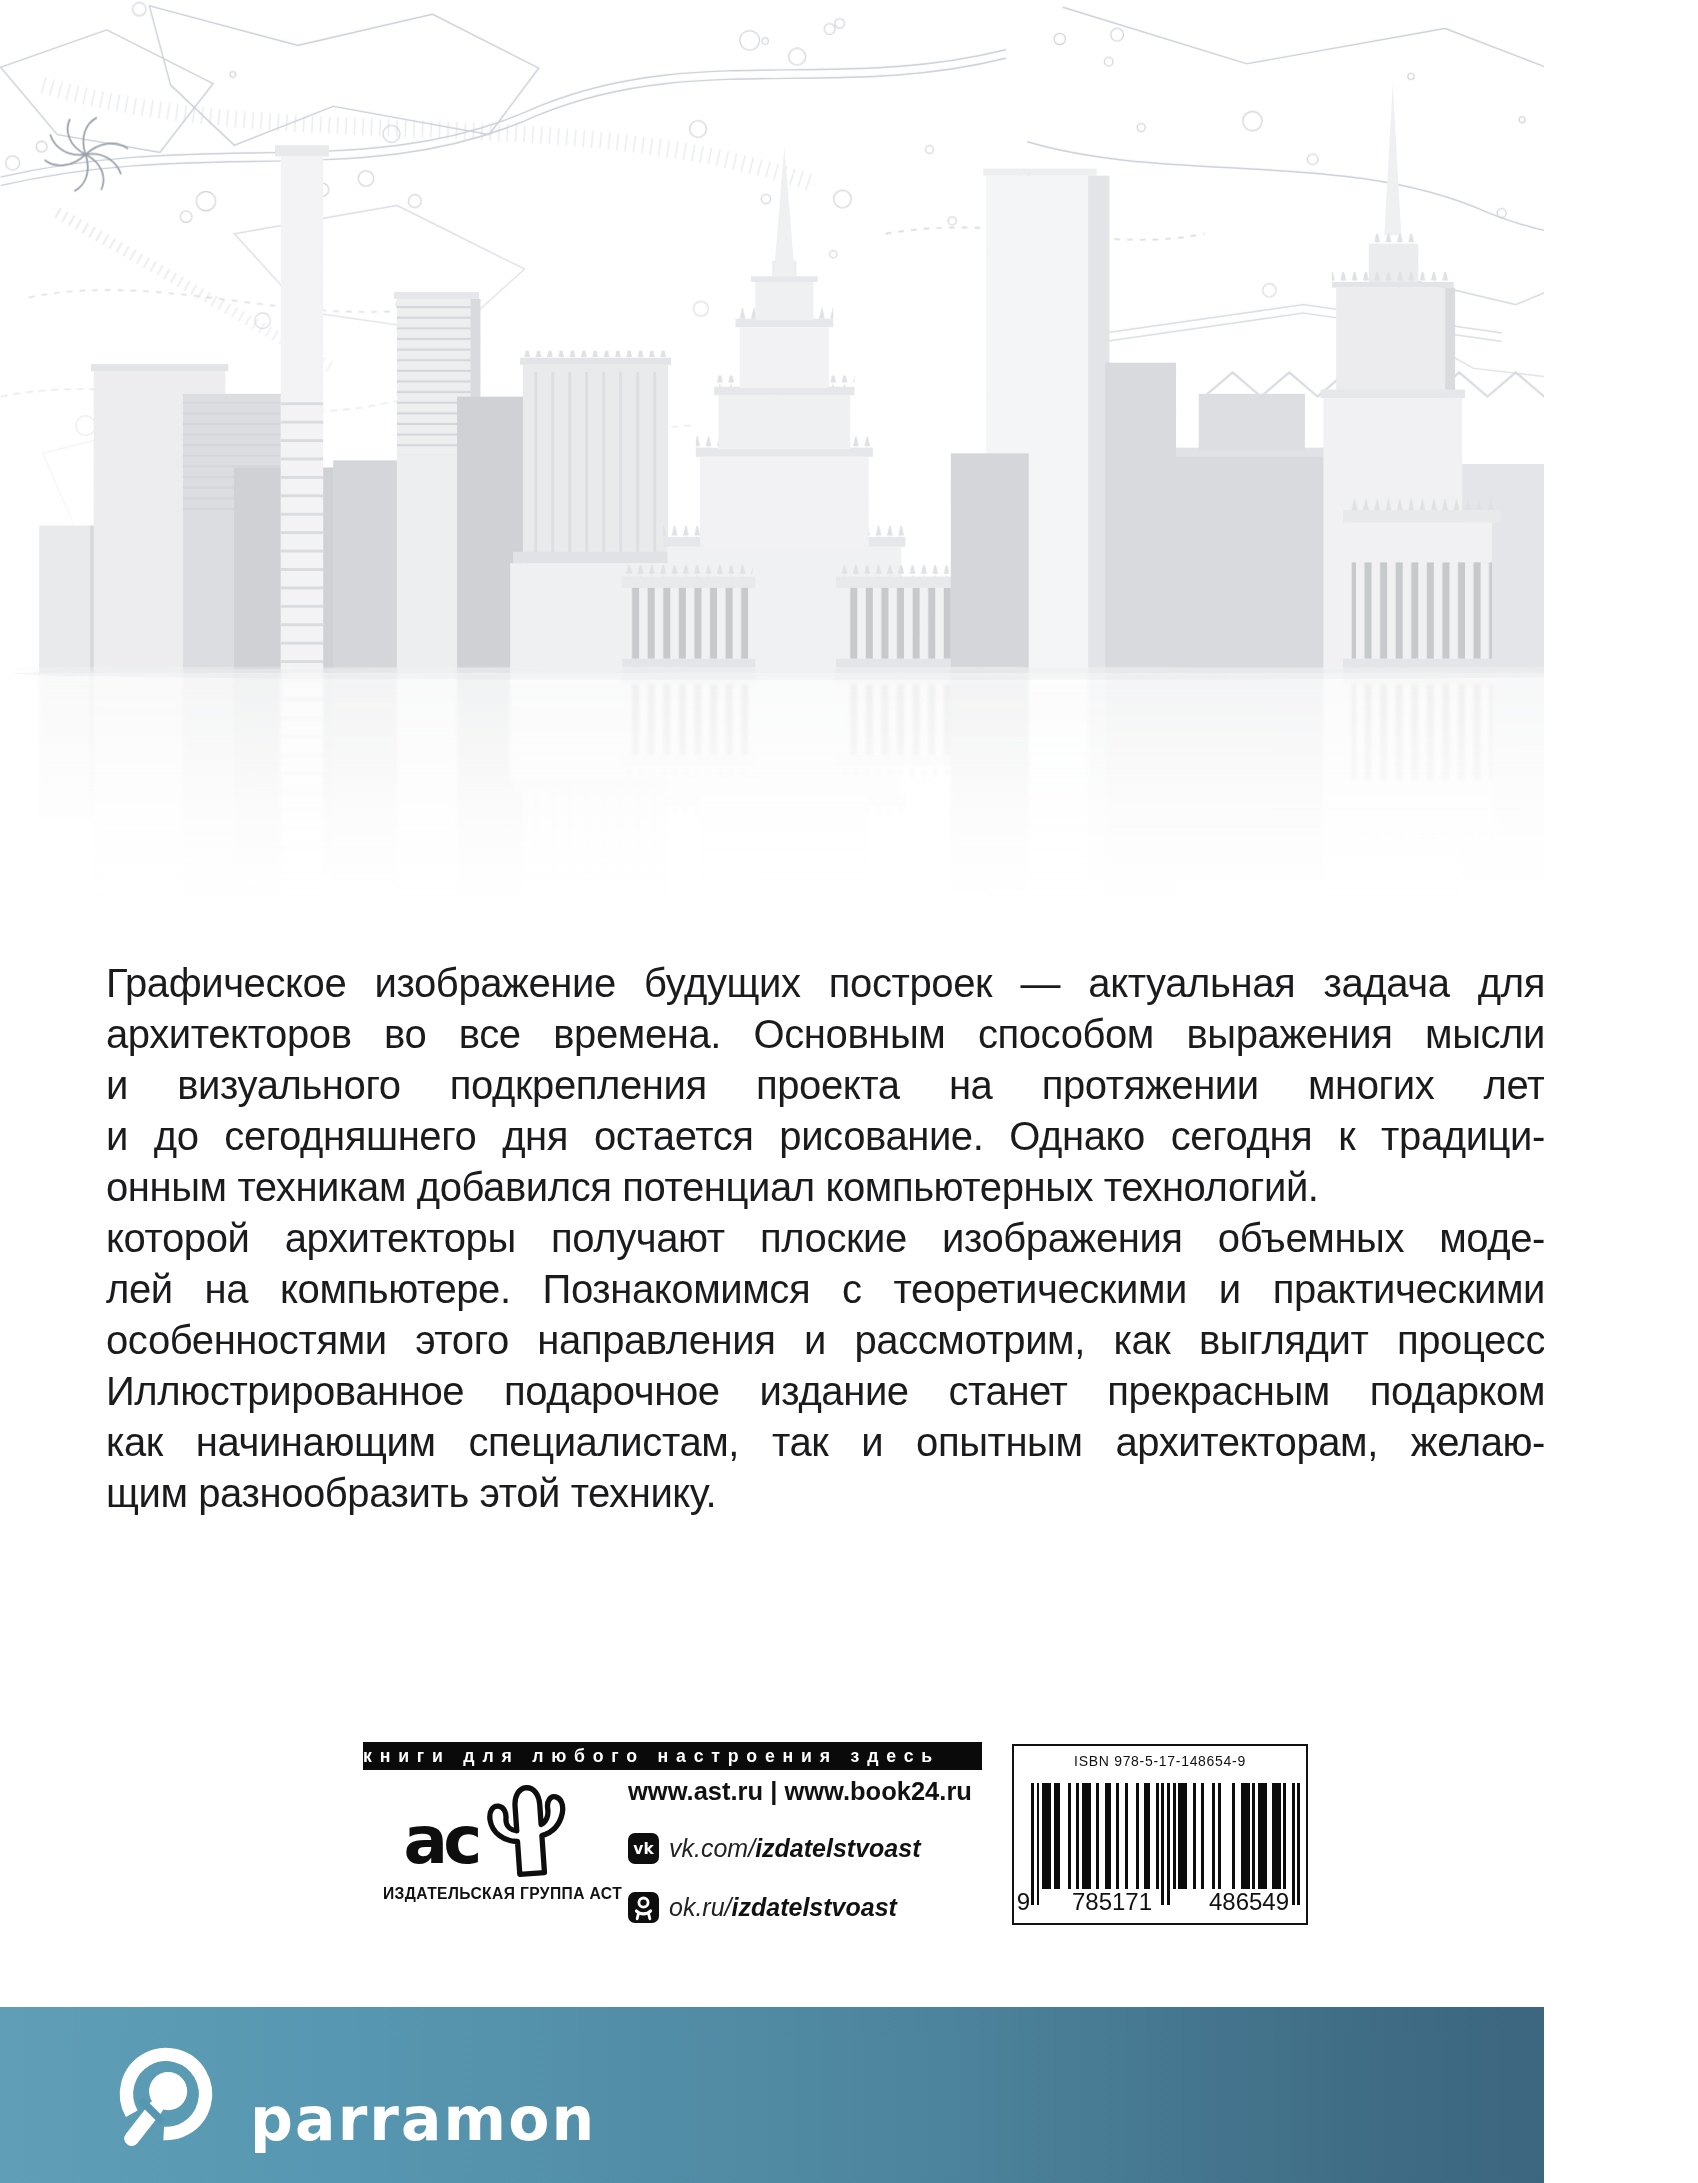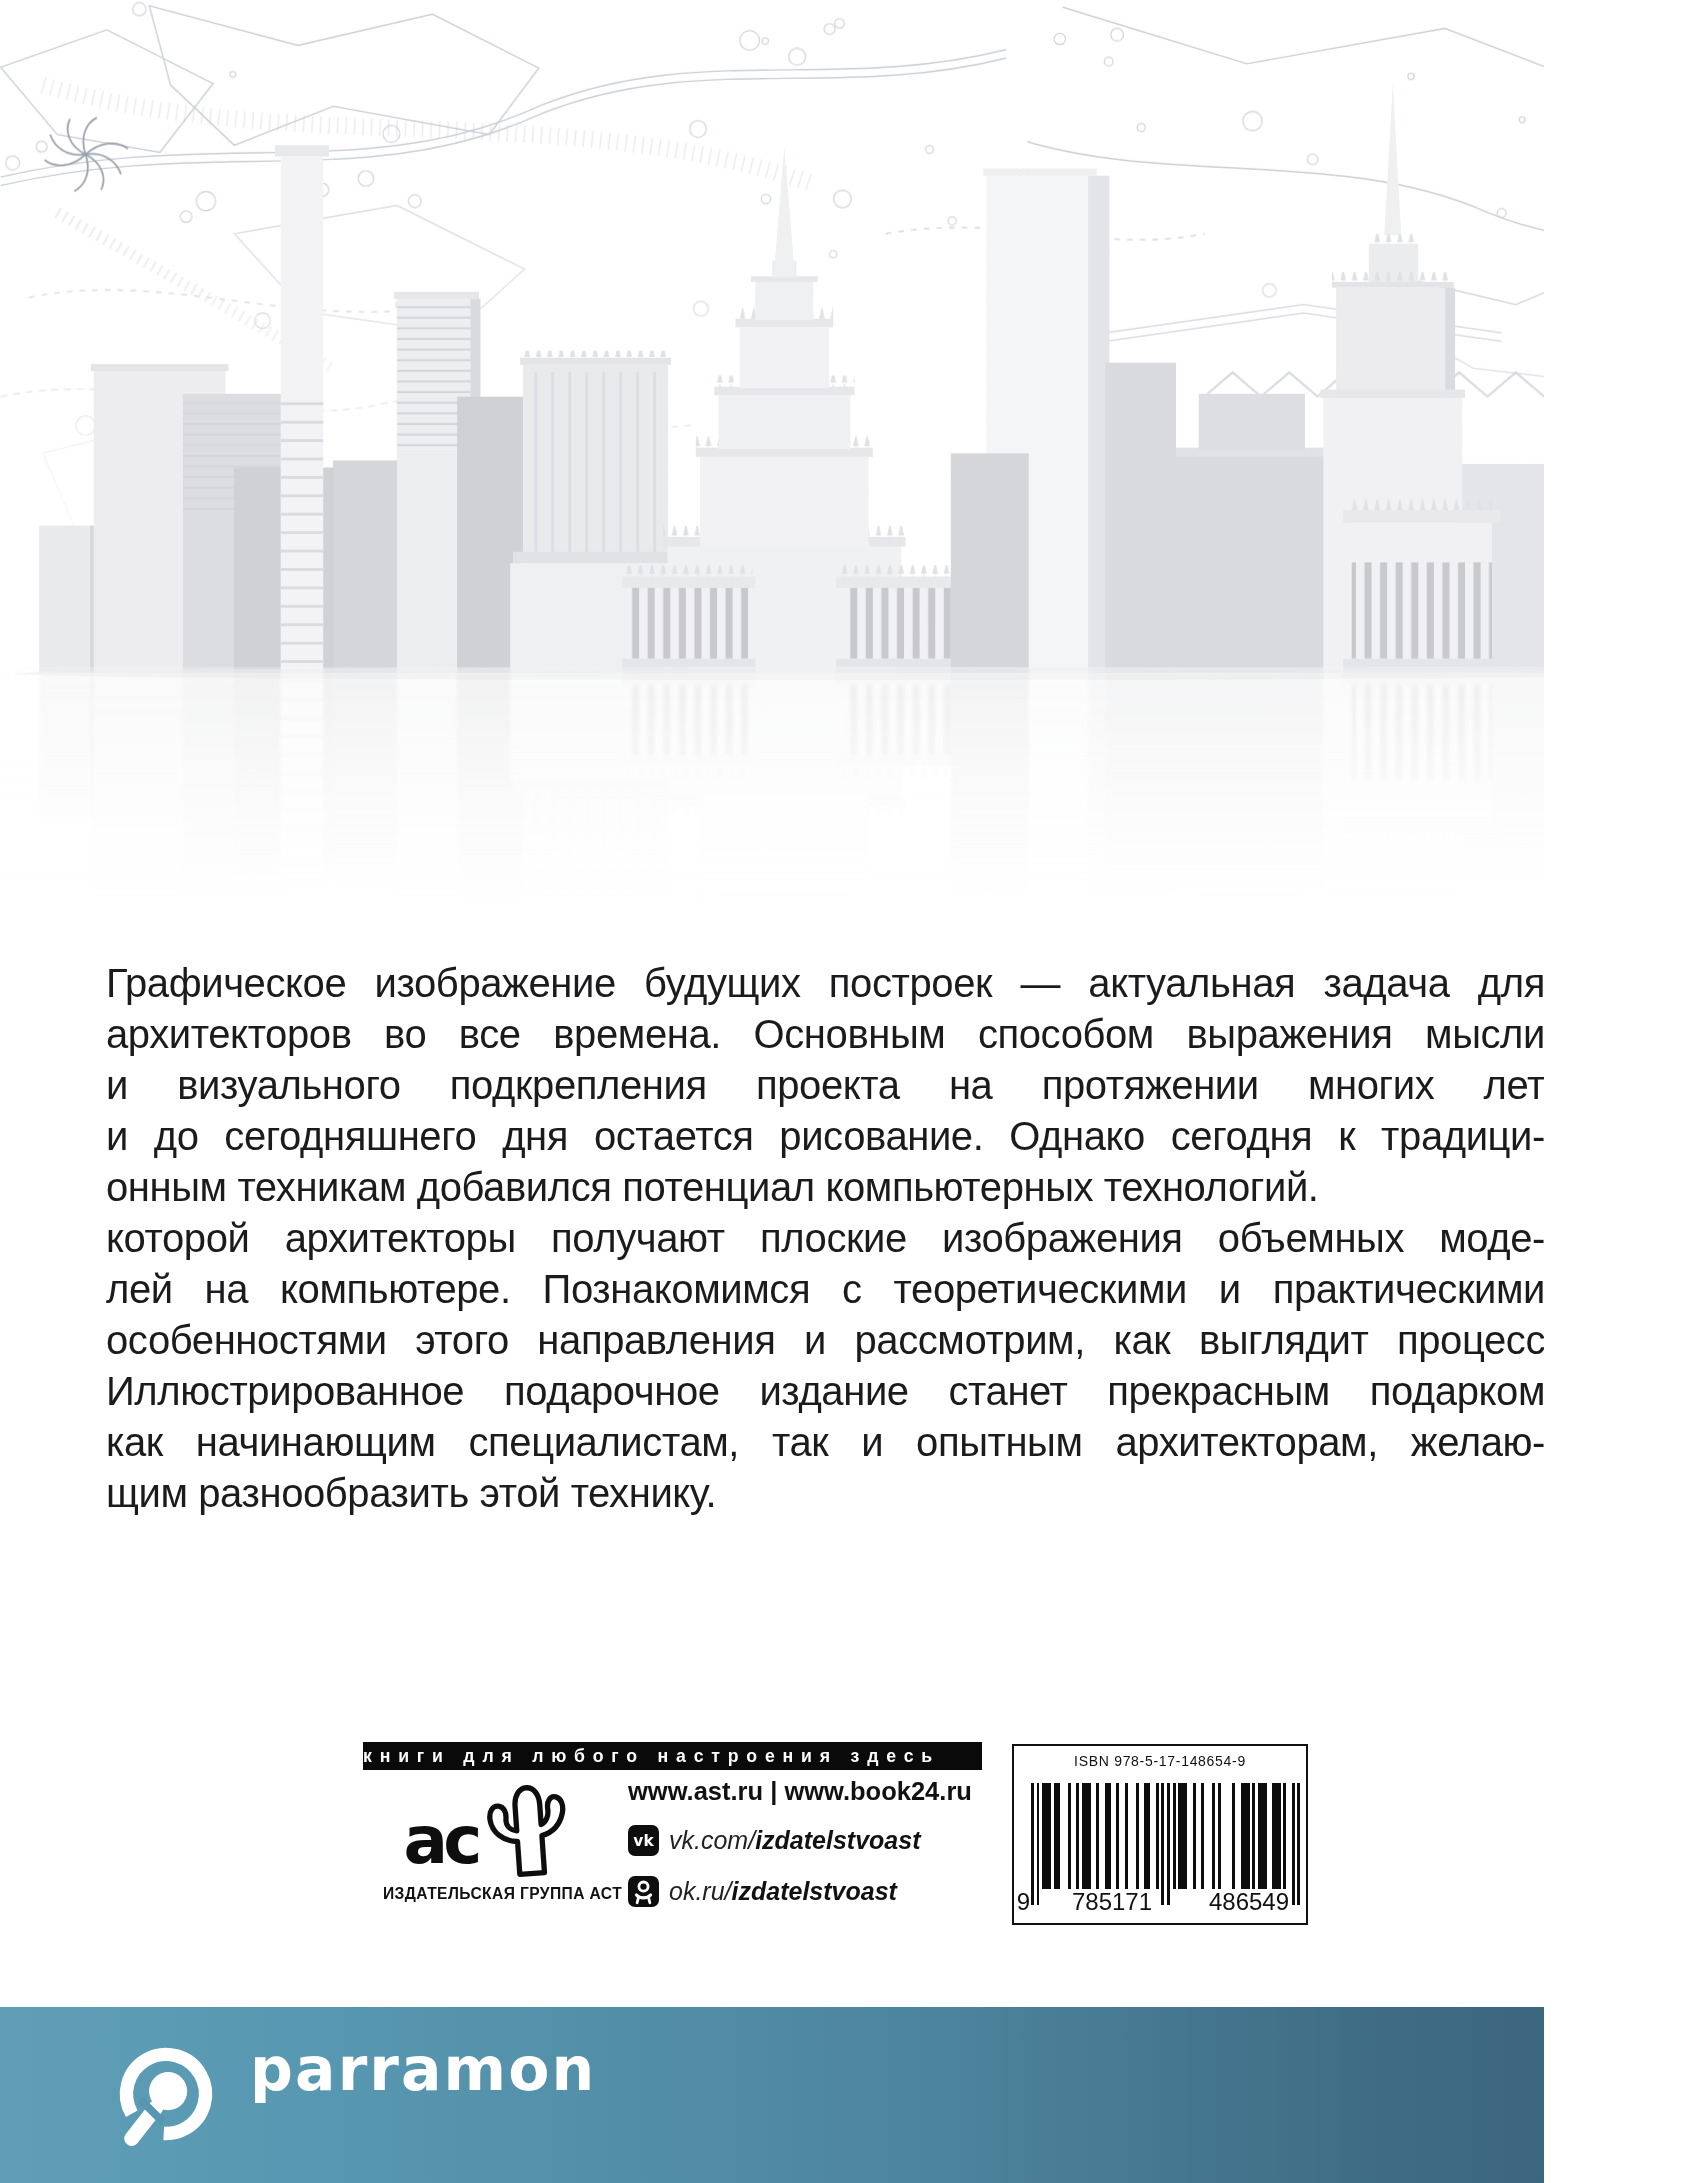--- a/index.html
+++ b/index.html
@@ -23,36 +23,36 @@
   .promo-bar{position:absolute;left:363px;top:1742px;width:619px;height:28px;background:#0a0a0a;
      display:flex;align-items:center;justify-content:flex-start;}
   .promo-bar span{color:#fff;font-size:17.7px;font-weight:bold;letter-spacing:7.8px;white-space:nowrap;}
   
   .ast-block{position:absolute;left:383px;top:1775px;width:213px;text-align:center;}
   .ast-logo{display:block;margin:0 auto;}
   .ast-caption{margin-top:4.3px;font-size:15.6px;font-weight:bold;letter-spacing:0.4px;color:#111;white-space:nowrap;}
   
   .links{position:absolute;left:628px;top:1777px;width:368px;}
   .sites{font-size:25.5px;font-weight:bold;color:#111;}
-  .link-row{display:flex;align-items:center;margin-top:18px;height:33px;}
+  .link-row{display:flex;align-items:center;margin-top:26px;height:33px;}
   .link-row svg{flex:0 0 auto;margin-right:10px;}
   .link-text{font-size:25px;color:#222;font-style:italic;}
   .link-text b{color:#111;}
   
   .barcode-box{position:absolute;left:1012px;top:1744px;width:292px;height:177px;border:2.1px solid #111;background:#fff;}
   .isbn-label{position:absolute;top:7px;left:0;width:100%;text-align:center;font-size:14px;letter-spacing:0.7px;color:#111;}
   #bars{position:absolute;left:17px;top:37px;width:269px;height:122px;}
   .bar{position:absolute;top:0;height:106px;background:#0c0c0c;}
   .bar.tall{height:122px;}
   .ean-digit{position:absolute;font-size:24px;color:#111;top:142px;transform:translateX(-50%);}
   .ean-first{position:absolute;font-size:24px;color:#111;top:142px;left:2.8px;}
   
   .footer{position:absolute;left:0;top:2007px;width:1699px;height:176px;
      background:linear-gradient(90deg,#5f9eb6 0%,#5796b0 22%,#4d849d 55%,#3f6b84 82%,#3a617a 100%);}
-  .parramon{position:absolute;left:106px;top:27px;display:flex;align-items:flex-start;}
+  .parramon{position:absolute;left:106px;top:27px;display:flex;align-items:flex-end;}
   .parramon-word{color:#fff;font-size:60px;font-weight:bold;letter-spacing:2.1px;margin-left:24px;
      font-family:"DejaVu Sans",sans-serif;}
   .ogiz{position:absolute;left:1488px;top:0px;width:120px;text-align:center;}
   .ogiz-word{display:inline-block;color:#fff;font-size:30px;font-weight:400;letter-spacing:5.7px;
      transform:scaleX(.78);transform-origin:center;margin-top:1.4px;font-family:"Liberation Sans",sans-serif;}
 </style>
 </head>
 <body>
 
 <div class="page">

